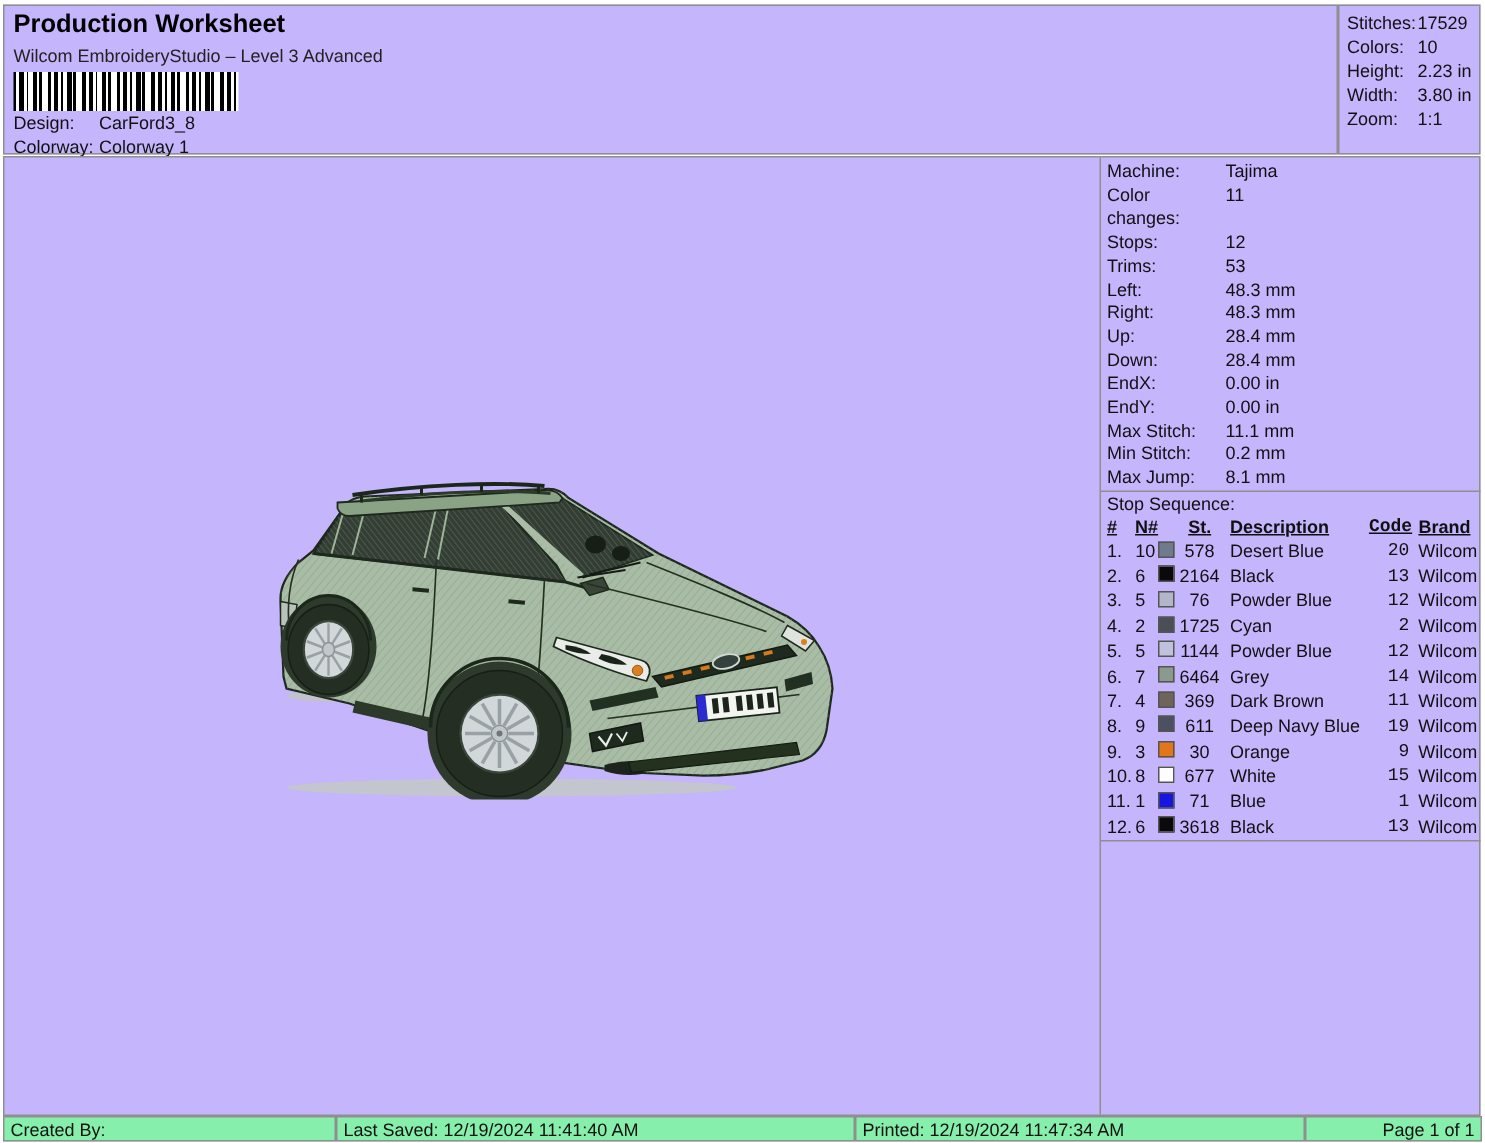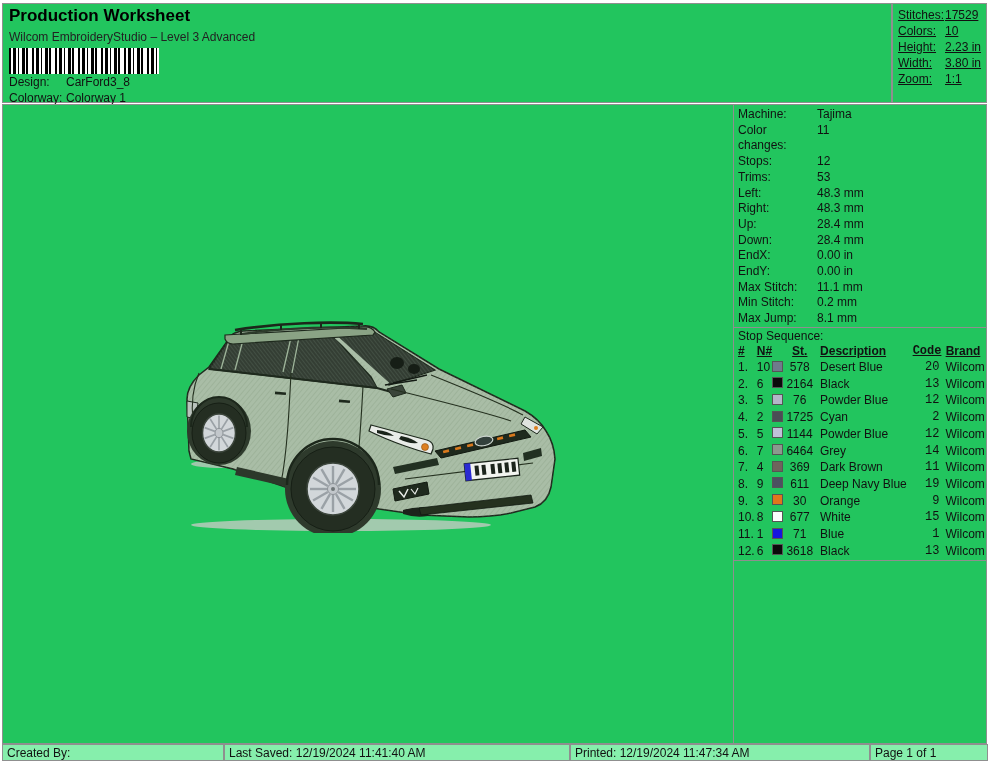--- a/index.html
+++ b/index.html
@@ -1,32 +1,32 @@
 <!DOCTYPE html>
 <html><head>
 <meta charset="utf-8">
 <style>
   html,body{margin:0;padding:0;background:#fff;}
   .page{position:relative;width:990px;height:762px;background:#fff;overflow:hidden;
         font-family:"Liberation Sans",sans-serif;font-size:12px;color:#111;}
-  .box{position:absolute;border:1px solid #8f8f8f;background:#22c55e;box-sizing:border-box;}
+  .box{position:absolute;border:1px solid #8f8f8f;background:#c4b5fd;box-sizing:border-box;}
 
   
   .hdr-left{left:2px;top:3px;width:890px;height:100px;}
   .title{position:absolute;left:6px;top:2px;font-size:17px;font-weight:bold;color:#000;}
   .subtitle{position:absolute;left:6px;top:26px;font-size:12px;color:#222;}
   .barcode{position:absolute;left:6px;top:44px;width:150px;height:26px;
     background:repeating-linear-gradient(90deg,#000 0 2px,#fff 2px 4px,#000 4px 7px,#fff 7px 9px,#000 9px 10px,#fff 10px 13px,#000 13px 16px,#fff 16px 17px,#000 17px 19px,#fff 19px 23px);}
   .meta-row{position:absolute;left:6px;display:flex;line-height:15px;}
   .meta-row .k{width:57px;}
   .meta-design{top:71px;}
   .meta-colorway{top:87px;}
 
   
-  .hdr-right{left:892px;top:3px;width:95px;height:100px;padding:3px 0 0 5px;text-decoration:underline;}
+  .hdr-right{left:892px;top:3px;width:95px;height:100px;padding:3px 0 0 5px;}
   .sum-row{display:flex;line-height:16px;}
   .sum-row .k{width:47px;}
 
   
   .main{left:2px;top:104px;width:985px;height:640px;}
   .right-panel{position:absolute;left:730px;top:0;width:253px;height:638px;border-left:1px solid #8f8f8f;}
   .machine-list{padding:2px 0 0 4px;border-bottom:1px solid #8f8f8f;}
   .kv{display:flex;line-height:15.7px;}
   .kv .k{width:79px;}
   .ss-title{padding-left:4px;line-height:16px;}
@@ -41,21 +41,21 @@
   .c-brand{width:42px;padding-left:6px;}
   .ss-head span{font-weight:bold;text-decoration:underline;}
   .swatch{display:inline-block;width:11px;height:11px;border:1px solid #555;box-sizing:border-box;margin-top:1px;}
 
   
   .footer{position:absolute;left:2px;top:744px;width:986px;height:17px;display:flex;}
   .fcell{border:1px solid #8f8f8f;box-sizing:border-box;line-height:14px;padding:1px 4px 0 4px;background:#86efac;}
   .f1{width:222px;}
   .f2{width:346px;}
   .f3{width:300px;}
-  .f4{width:118px;text-align:left;}
+  .f4{width:118px;text-align:right;}
 
   .car-wrap{position:absolute;left:178px;top:198px;width:385px;height:230px;}
 </style>
 </head>
 <body>
 
 <div class="page">
 
   <div class="box hdr-left">
     <div class="title">Production Worksheet</div>

